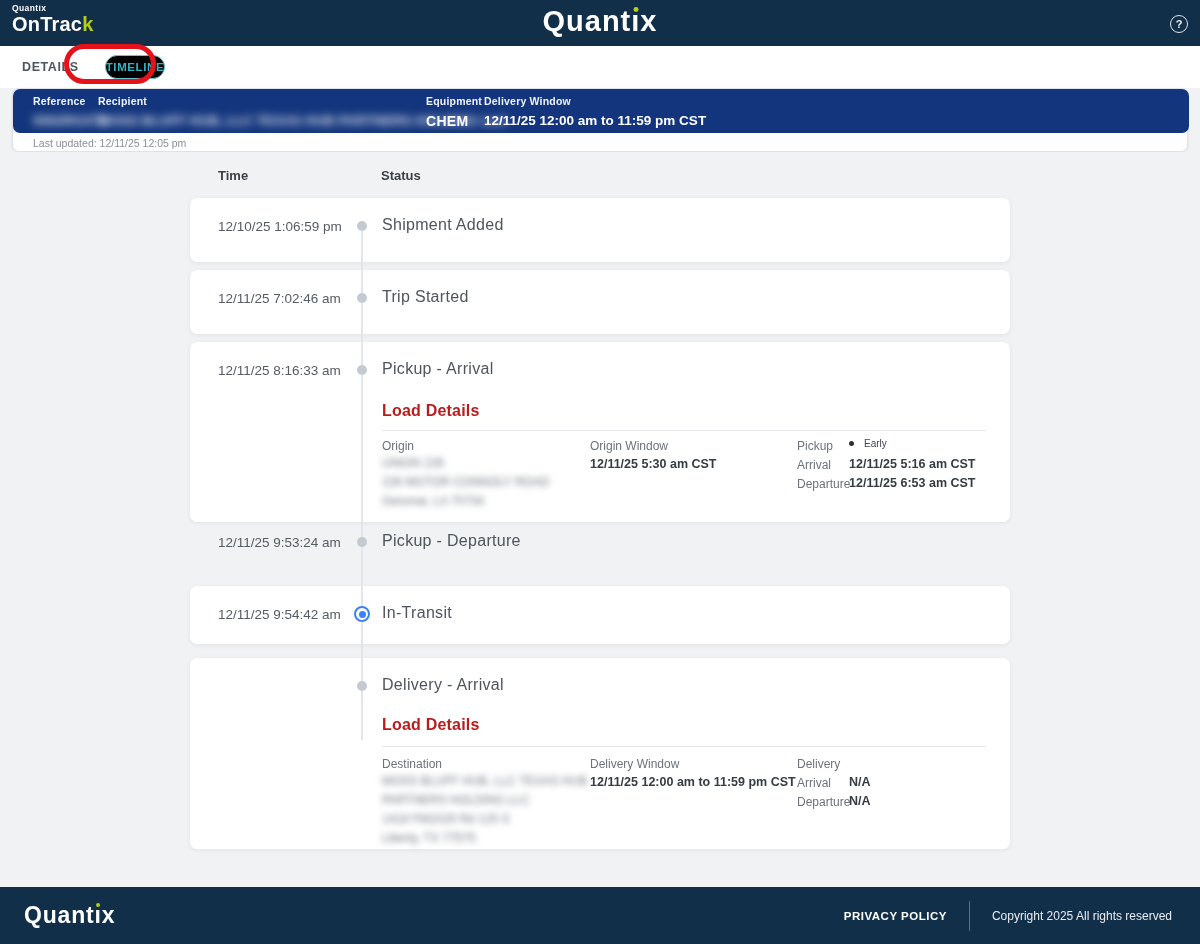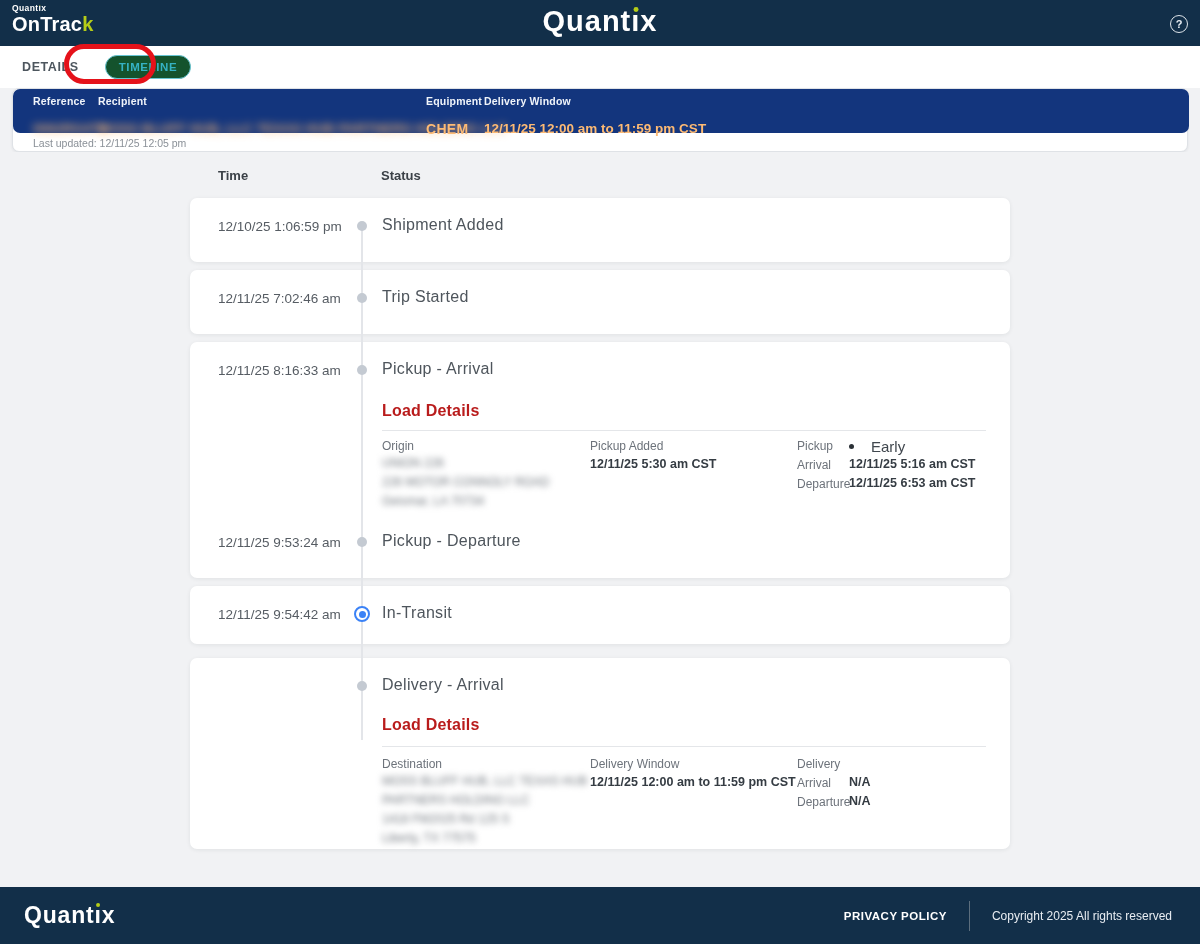--- a/index.html
+++ b/index.html
@@ -20,62 +20,62 @@
   .logo-dot { position:absolute; left:50%; transform:translateX(-50%); top:.06em;
     width:.17em; height:.17em; border-radius:50%; background:#b5cc18; }
   .help-btn { position:absolute; right:12px; top:15px; width:18px; height:18px; border-radius:50%;
     border:1.5px solid #dfe5ea; color:#e8edf2; font-size:11px; font-weight:700;
     display:flex; align-items:center; justify-content:center; }
   
   .tabbar { position:absolute; top:46px; left:0; width:1200px; height:42px; background:#ffffff;
     display:flex; align-items:center; padding-left:22px; gap:26px; }
   .tab-details { font-size:12.5px; font-weight:700; color:#4d565e; letter-spacing:.6px; }
   .tab-timeline { font-size:11.5px; font-weight:700; color:#35b2c4; letter-spacing:.6px;
-    border:1px solid #67c5d2; border-radius:14px; padding:5px 13px; background:#14532d; }
+    border:1px solid #67c5d2; border-radius:14px; padding:5px 0; background:#000000; }
   .annotation-ring { position:absolute; left:64px; top:44px; width:92px; height:40px;
     border:5px solid #e5121a; border-radius:20px; z-index:10; pointer-events:none; }
   
   .summary-card { position:absolute; left:12px; top:88px; width:1176px; height:64px;
     background:#ffffff; border:1px solid #dfe2e6; border-radius:7px;
     box-shadow:0 1px 3px rgba(20,30,40,.07); }
   .summary-blue { position:absolute; left:0; top:0; width:1176px; height:44px;
     background:#13357d; border-radius:7px; color:#ffffff; }
   .field { position:absolute; top:6px; }
   .field-label { font-size:10.5px; font-weight:600; color:#f0f4fa; letter-spacing:.2px; }
-  .field-value { font-size:13.5px; font-weight:700; margin-top:14px; color:#fdba74; }
+  .field-value { font-size:13.5px; font-weight:700; margin-top:6px; color:#ffffff; }
   .field-value.equip { font-size:14px; font-weight:800; letter-spacing:.3px; }
   .blur-white { filter:blur(4px); opacity:.85; white-space:nowrap; }
   .f-reference { left:20px; } .f-recipient { left:85px; } .f-equipment { left:413px; } .f-window { left:471px; }
   .last-updated { position:absolute; left:20px; top:48px; font-size:10.5px; color:#8a9097; }
   
   .main { position:absolute; top:152px; left:0; width:1200px; height:735px; background:#f1f2f4; }
   .content { position:absolute; left:190px; top:0; width:820px; height:735px; }
   .col-header { position:absolute; top:16px; font-size:13px; font-weight:700; color:#3b4147; }
   .col-header.time { left:28px; } .col-header.status { left:191px; }
   .tl-line { position:absolute; left:171px; top:74px; width:2px; height:514px; background:#e3e5e9; z-index:2; }
   .card { position:absolute; left:0; width:820px; background:#ffffff; border-radius:7px;
     box-shadow:0 1px 4px rgba(25,33,41,.08); }
   .card.c1 { top:46px; height:64px; }
   .card.c2 { top:118px; height:64px; }
-  .card.c3 { top:190px; height:236px; }
+  .card.c3 { top:190px; height:180px; }
   .card.c4 { top:434px; height:58px;text-align:center; }
   .card.c5 { top:506px; height:191px; }
   .ev-time { position:absolute; left:28px; font-size:13.5px; color:#565c63; white-space:nowrap; }
   .ev-status { position:absolute; left:192px; font-size:16px; font-weight:500; color:#4e555c; letter-spacing:.3px; white-space:nowrap; }
   .dot { position:absolute; width:10px; height:10px; border-radius:50%; background:#c4cad2; z-index:3; }
   .dot-current { position:absolute; width:16px; height:16px; border-radius:50%;
     border:2.5px solid #3b82f6; background:#ffffff; z-index:3;
     display:flex; align-items:center; justify-content:center; }
   .dot-current .inner { width:7px; height:7px; border-radius:50%; background:#3b82f6; }
   .ld-heading { position:absolute; left:192px; font-size:16px; font-weight:700; color:#b91c1c; letter-spacing:.2px; }
   .ld-rule { position:absolute; left:192px; width:604px; height:1px; background:#e4e6e9; }
   .ld-label { position:absolute; font-size:12px; color:#6d737b; white-space:nowrap; }
   .ld-value { position:absolute; font-size:12.5px; font-weight:700; color:#353c43; white-space:nowrap; }
   .ld-addr { position:absolute; font-size:12px; color:#72787f; line-height:19px; filter:blur(3px); white-space:nowrap; }
-  .early-wrap { position:absolute; font-size:15px; color:#40474e; white-space:nowrap; display:flex; align-items:center; gap:17px; }
+  .early-wrap { position:absolute; font-size:10px; color:#40474e; white-space:nowrap; display:flex; align-items:center; gap:10px; }
   .early-bullet { width:5px; height:5px; border-radius:50%; background:#2a3036; display:inline-block; }
   
   .app-footer { position:absolute; top:887px; left:0; width:1200px; height:57px; background:#122f49;
     display:flex; align-items:center; justify-content:space-between; padding:0 28px 0 24px; }
   .footer-logo { font-size:23px; font-weight:700; color:#ffffff; letter-spacing:.8px; }
   .footer-right { display:flex; align-items:center; gap:22px; }
   .privacy-link { font-size:11.5px; font-weight:700; color:#ffffff; letter-spacing:.5px; }
   .footer-divider { width:1px; height:30px; background:#5c6e7d; }
   .copyright { font-size:12px; color:#e8edf2; }
 </style>
@@ -145,21 +145,21 @@
       <div class="ld-heading" style="top:60px">Load Details</div>
       <div class="ld-rule" style="top:88px"></div>
 
       <div class="ld-label" style="left:192px; top:97px">Origin</div>
       <div class="ld-addr" style="left:192px; top:112px">
         <div>UNION 226</div>
         <div>226 MOTOR CONNOLY ROAD</div>
         <div>Geismar, LA 70734</div>
       </div>
 
-      <div class="ld-label" style="left:400px; top:97px">Pickup Added</div>
+      <div class="ld-label" style="left:400px; top:97px">Origin Window</div>
       <div class="ld-value" style="left:400px; top:115px">12/11/25 5:30 am CST</div>
 
       <div class="ld-label" style="left:607px; top:97px">Pickup</div>
       <div class="early-wrap" style="left:659px; top:96px">
         <span class="early-bullet"></span>
         <span>Early</span>
       </div>
       <div class="ld-label" style="left:607px; top:116px">Arrival</div>
       <div class="ld-value" style="left:659px; top:115px">12/11/25 5:16 am CST</div>
       <div class="ld-label" style="left:607px; top:135px">Departure</div>

